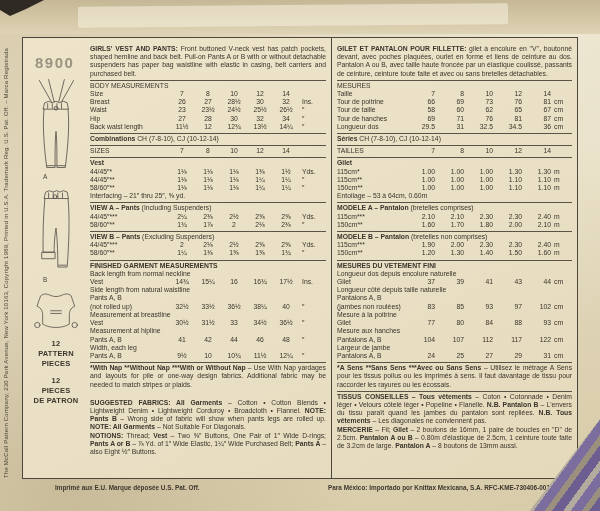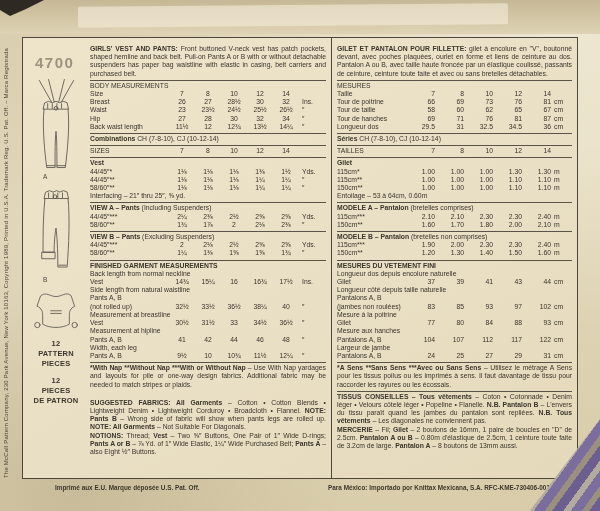--- a/index.html
+++ b/index.html
@@ -73,21 +73,21 @@
 <div class="paper">
   <div class="flap"></div>
   <div class="tape"></div>
   <div class="corner-tear"></div>
 
   <div class="sidebar">The McCall Pattern Company, 230 Park Avenue, New York 10163, Copyright 1989, Printed in U.S.A. Trademark Reg. U.S. Pat. Off. – Marca Registrada</div>
 
   <div class="box">
 
     <div class="strip">
-      <div class="pnum">4700</div>
+      <div class="pnum">8900</div>
 
       <svg class="figure" width="50" height="98" viewBox="0 0 54 100">
         <path d="M22,26 L9,3"></path>
           <path d="M25,26 L19,2"></path>
         <path d="M30,26 L36,2"></path>
           <path d="M33,26 L46,3"></path>
         <path d="M15,27 q4,-3 8,0 q4,-3 8,0 q4,-3 8,0 l1.5,7 h-27 z"></path>
         <path d="M18,28 v5 M23,28 v5 M28,28 v5 M33,28 v5"></path>
         <circle cx="27" cy="33" r="2"></circle>
         <path d="M14,34 C12,54 15,82 17,97 L26,97 C26,80 26,66 27,58 C28,66 28,80 28,97 L37,97 C39,82 42,54 40,34"></path>

